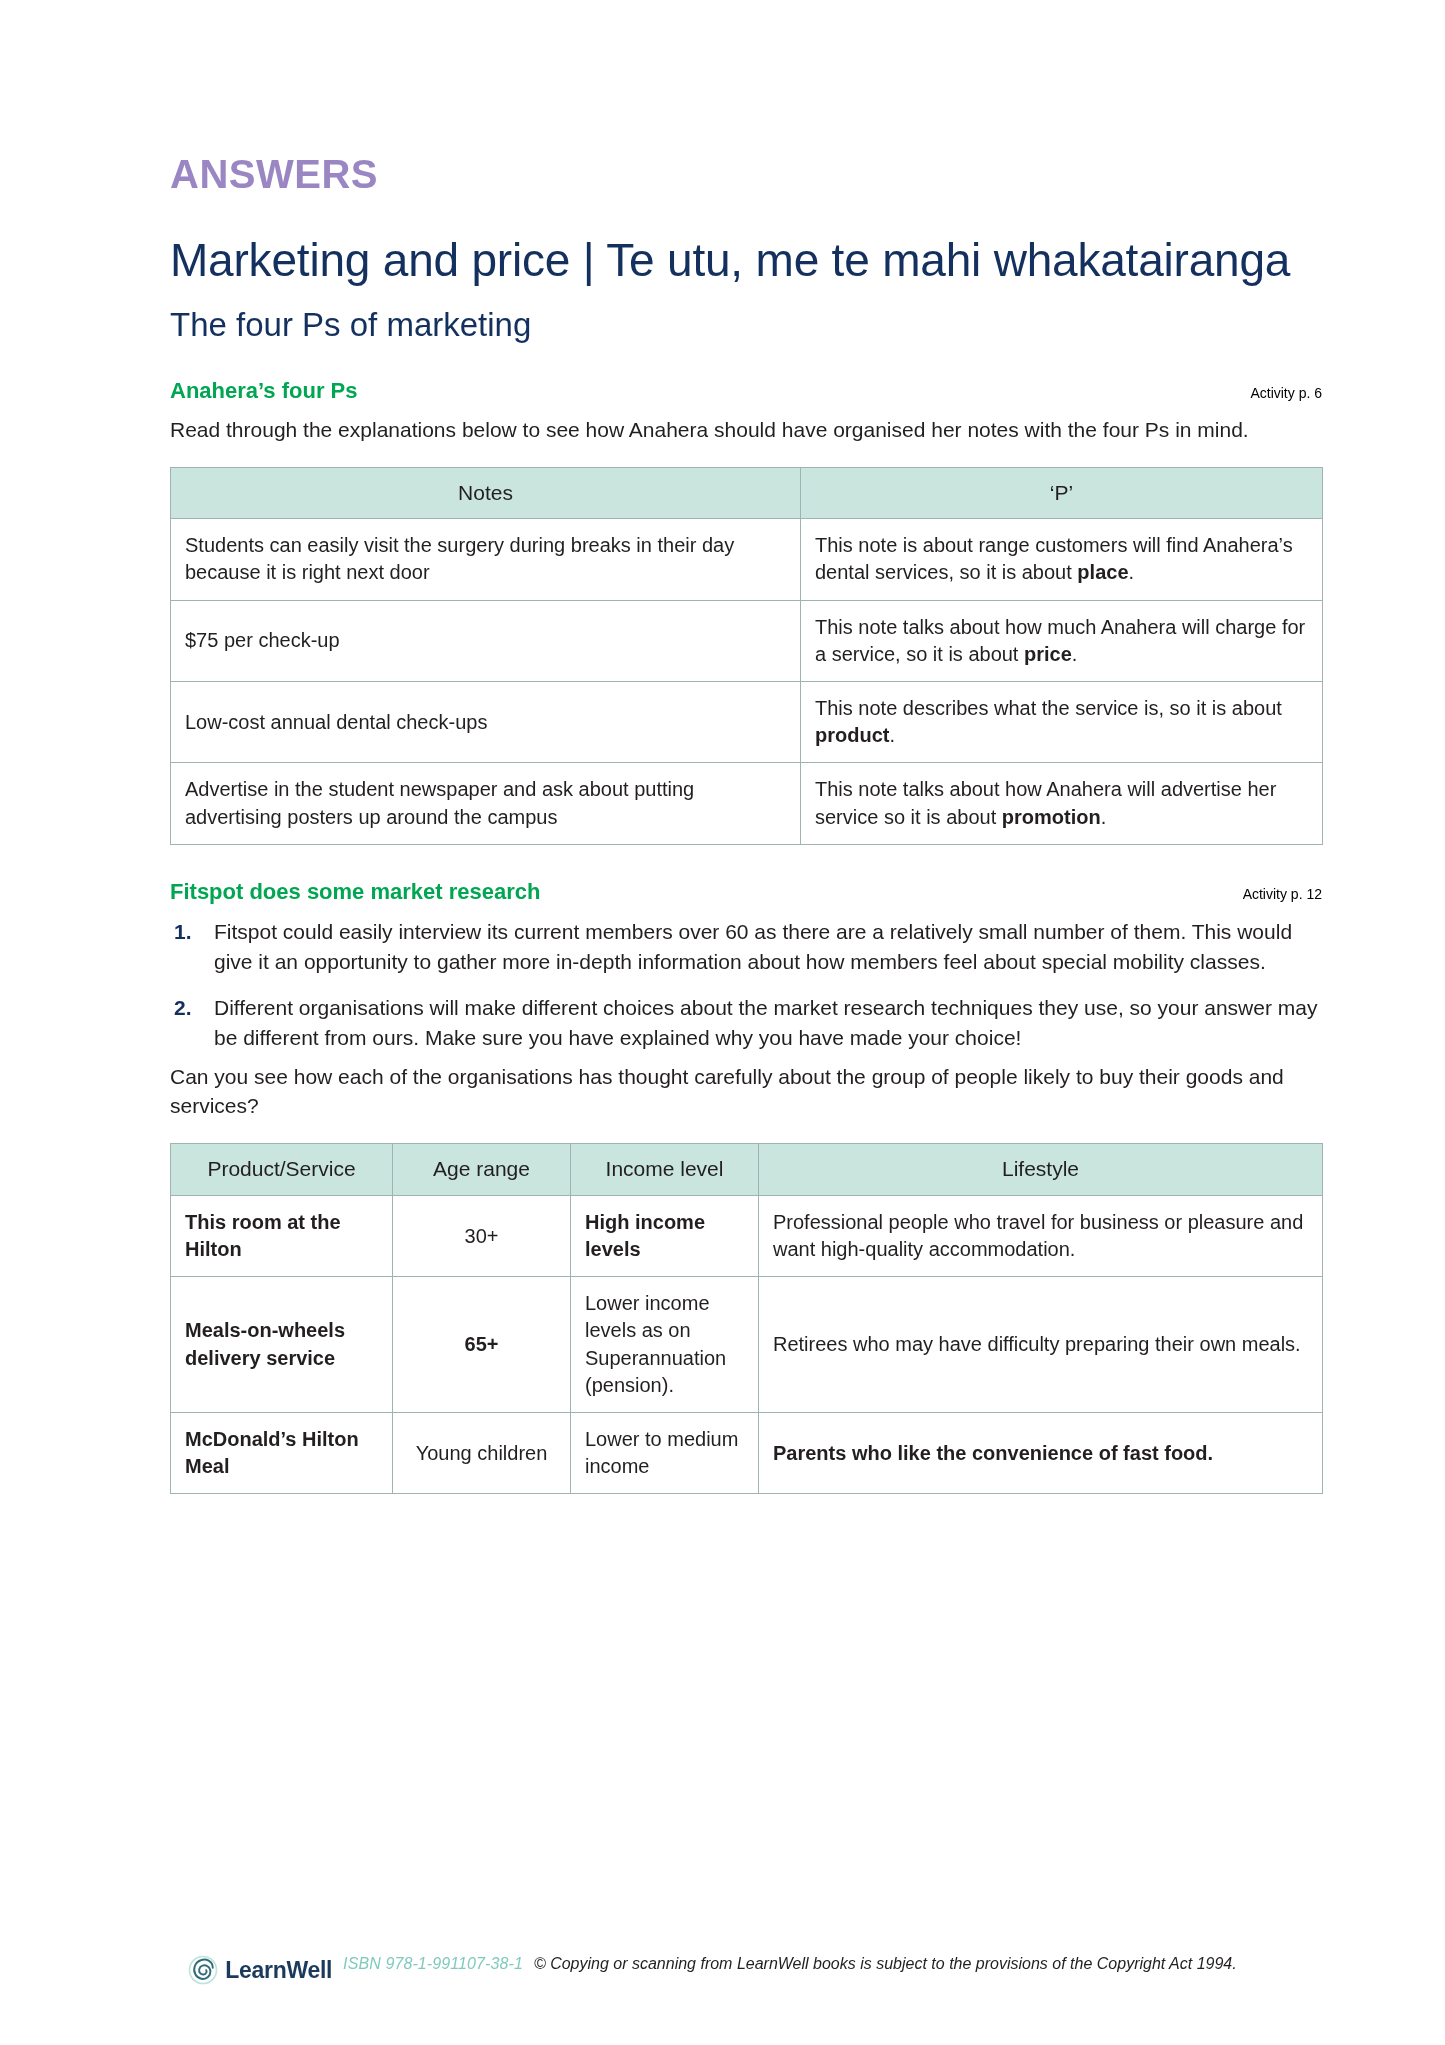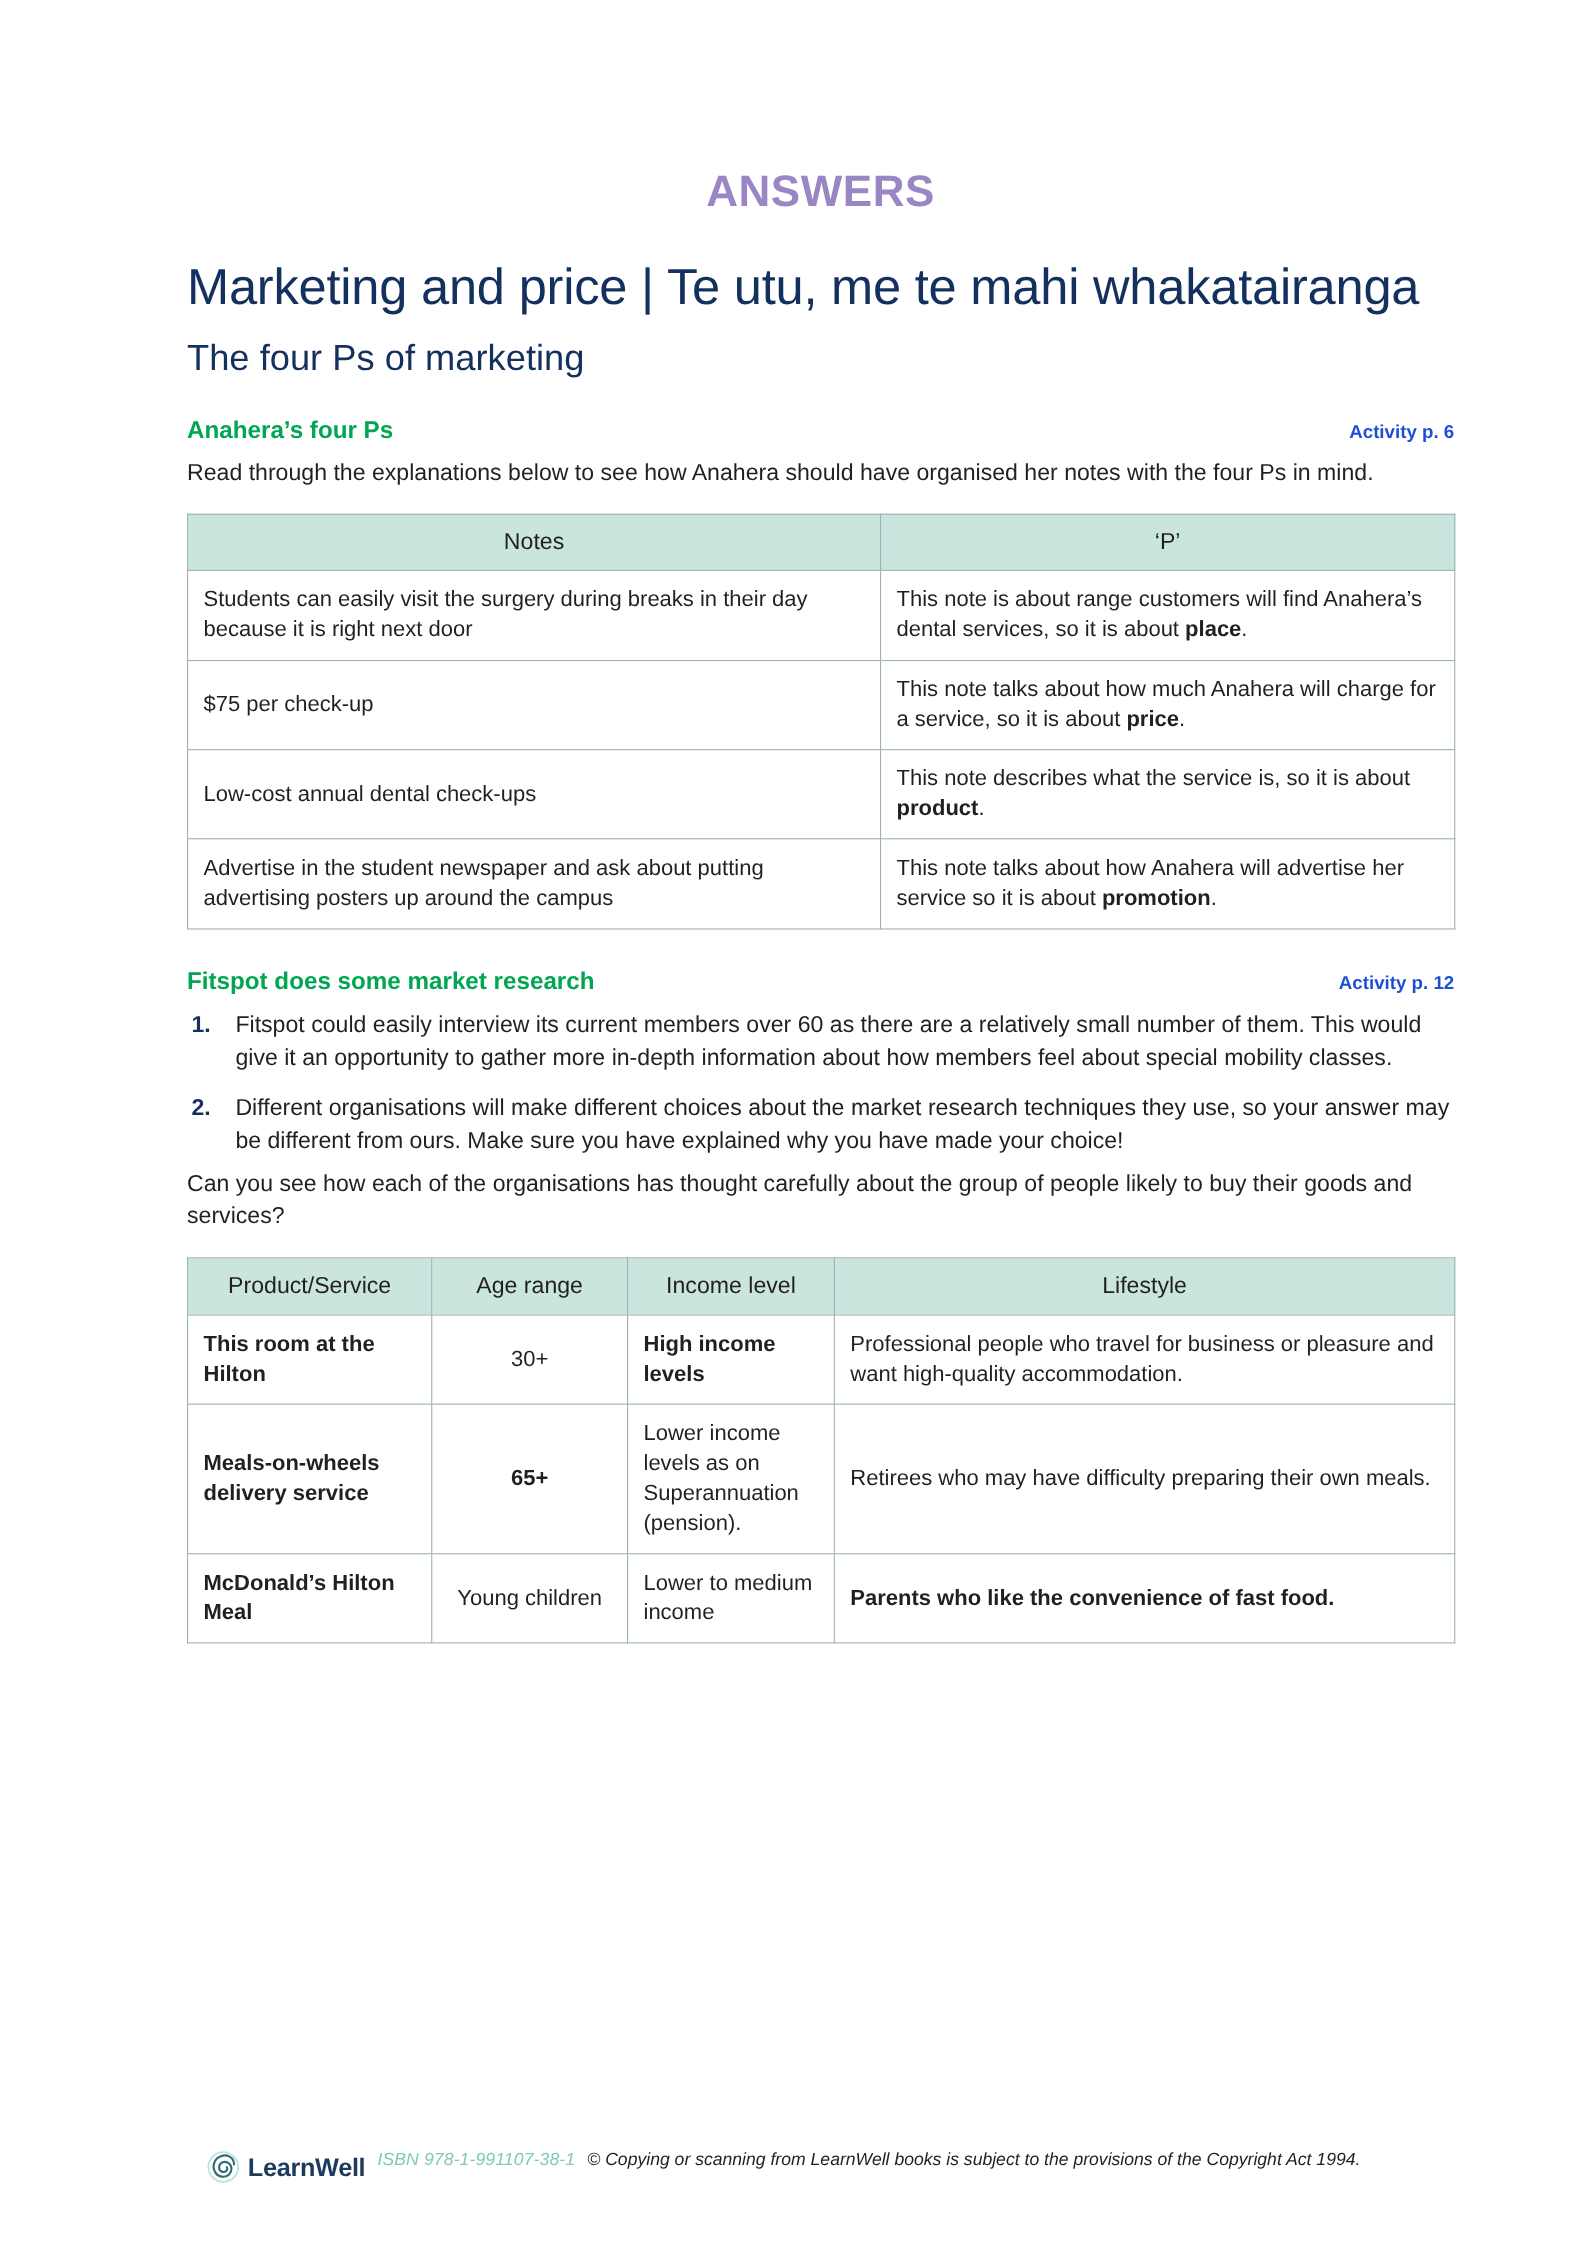--- a/index.html
+++ b/index.html
@@ -24,21 +24,21 @@
   }
   .content {
     position: absolute;
     left: 170px;
     top: 0;
     width: 1152px;
   }
 
   
   .answers-banner {
-    text-align: center;
+    text-align: left;
     color: #9b86c4;
     font-size: 40px;
     font-weight: bold;
     letter-spacing: 0.5px;
     margin: 0;
     padding-top: 154px;
     line-height: 1.0;
   }
   .doc-title {
     color: #13305e;
@@ -65,23 +65,23 @@
     justify-content: space-between;
     margin-top: 34px;
   }
   .section-title {
     color: #00a651;
     font-size: 22px;
     font-weight: bold;
     line-height: 1.2;
   }
   .activity-ref {
-    color: #1d4ed8;
-    font-size: 17px;
-    font-weight: bold;
+    color: #000000;
+    font-size: 14px;
+    font-weight: normal;
     white-space: nowrap;
   }
 
   .body-text {
     font-size: 21px;
     line-height: 1.38;
     color: #231f20;
     margin-top: 11px;
   }
 

